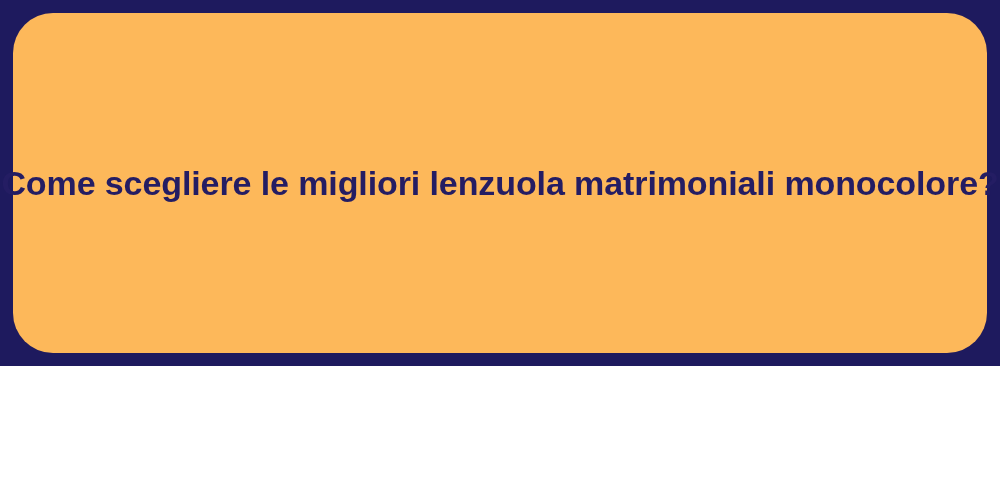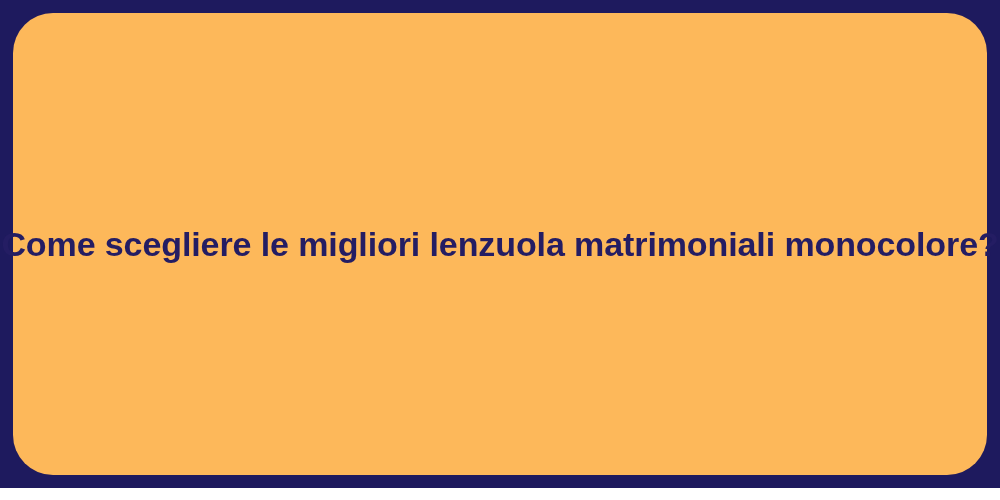--- a/index.html
+++ b/index.html
@@ -13,21 +13,21 @@
     height: 500px;
     overflow: hidden;
     font-family: "Liberation Sans", sans-serif;
     background: #ffffff;
   }
 
   #card-frame {
     position: relative;
     box-sizing: border-box;
     width: 1000px;
-    height: 488px;
+    height: 366px;
     background: #1e1a5e;
     padding: 13px;
     overflow: hidden;
   }
 
   #card-panel {
     box-sizing: border-box;
     width: 100%;
     height: 100%;
     background: #fdb85a;

